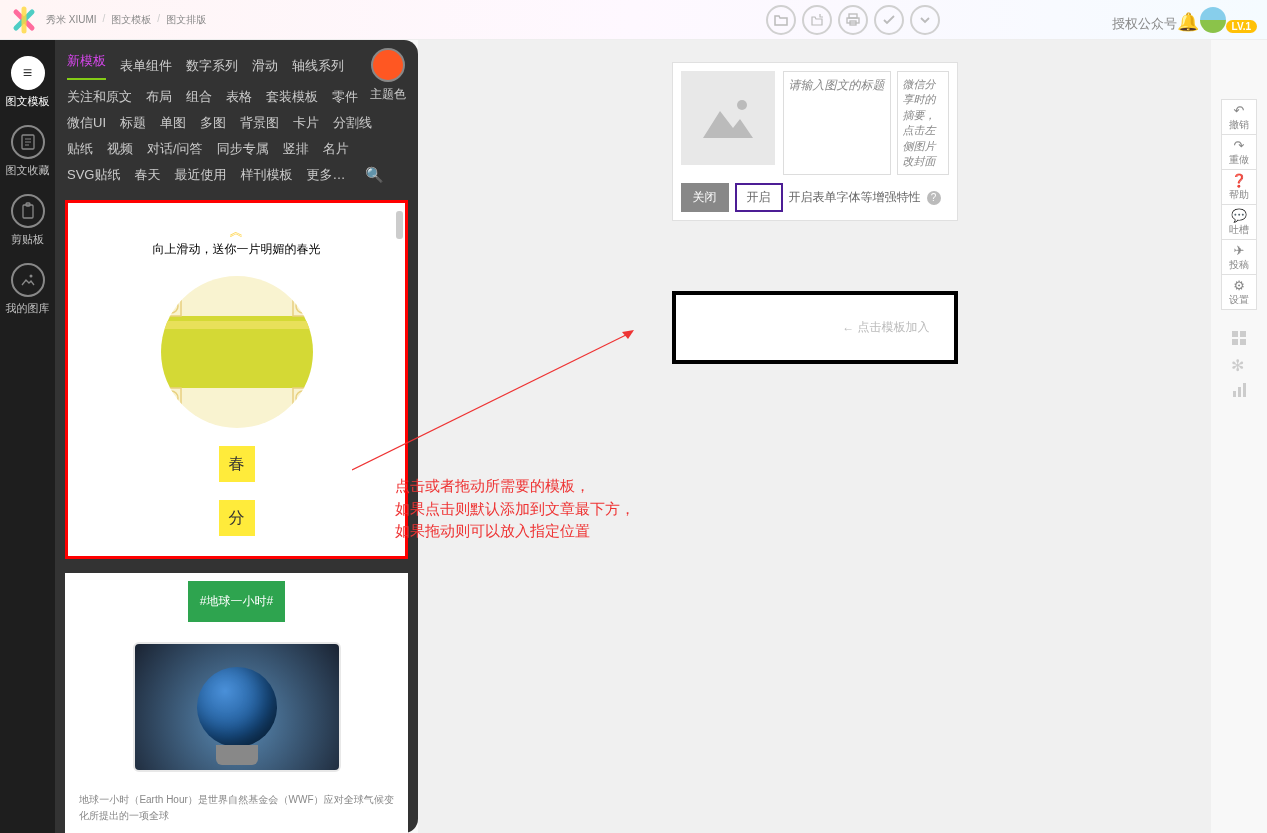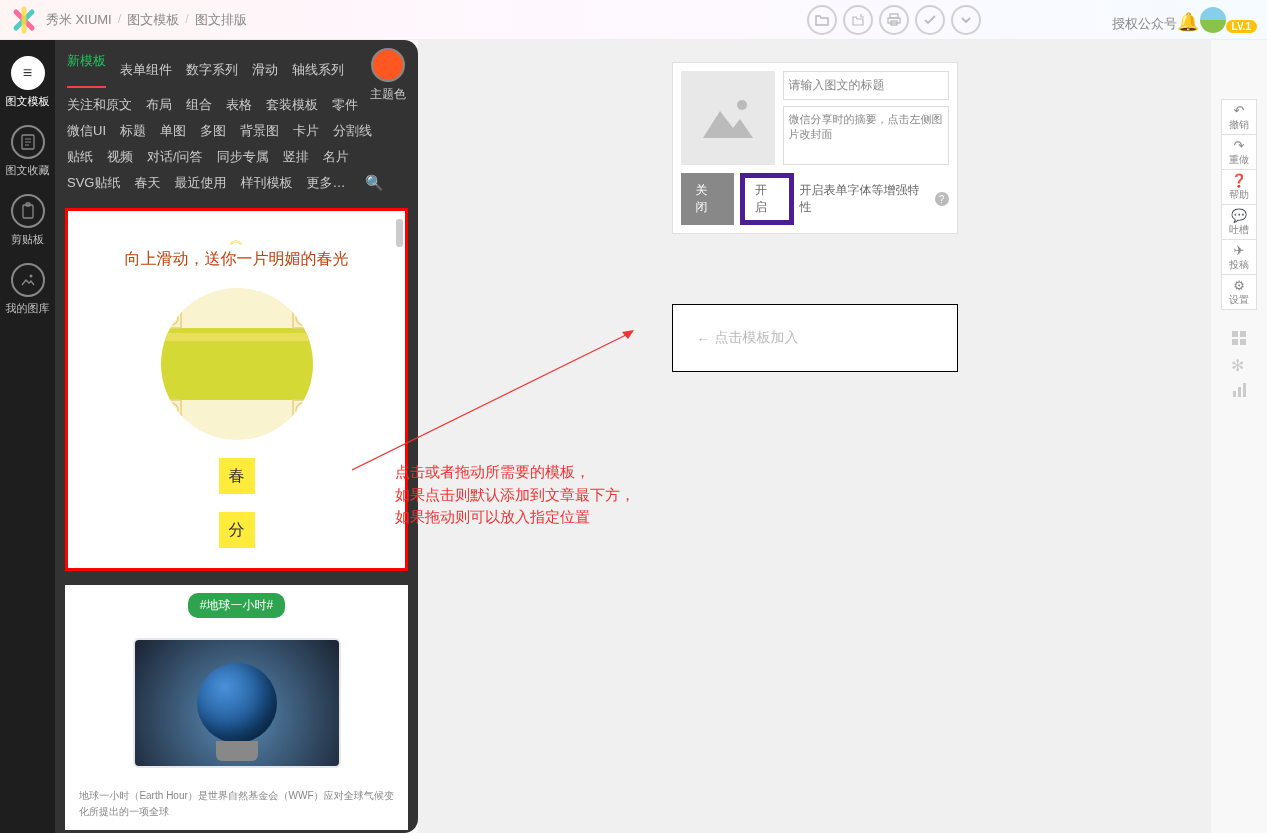--- a/index.html
+++ b/index.html
@@ -1,21 +1,21 @@
 <!DOCTYPE html>
 <html><head>
 <meta charset="utf-8">
 <style>
 * { margin: 0; padding: 0; box-sizing: border-box; font-family: "Microsoft YaHei", Arial, sans-serif; }
 body { width: 1267px; height: 833px; background: #f8f8f8; overflow: hidden; position: relative; }
 
 
 .top-bar { height: 40px; background: linear-gradient(to right, #fff5f5, #fef8ff, #f5fbff); display: flex; align-items: center; padding: 0 10px; border-bottom: 1px solid #eee; }
 .logo { width: 28px; height: 28px; margin-right: 8px; }
-.breadcrumb { color: #888; font-size: 13px; display: flex; align-items: flex-start; gap: 6px; }
+.breadcrumb { color: #888; font-size: 10px; display: flex; align-items: flex-start; gap: 6px; }
 .breadcrumb .crumb { color: #888; }
 .breadcrumb .sep { color: #ccc; }
 .top-icons { margin-left: 560px; display: flex; gap: 6px; }
 .top-icon-circle { width: 30px; height: 30px; border: 2px solid #d0d0d0; border-radius: 50%; display: flex; align-items: center; justify-content: center; color: #bbb; font-size: 14px; }
 .top-right { margin-left: auto; display: flex; align-items: flex-end; gap: 0; color: #888; font-size: 13px; }
 .bell-icon { color: #ccc; font-size: 18px; }
 .avatar { width: 26px; height: 26px; border-radius: 50%; background: linear-gradient(#87ceeb 50%, #8bc34a 50%); }
 .lv-badge { background: #ffc107; color: #fff; padding: 1px 6px; border-radius: 9px; font-size: 10px; font-weight: bold; }
 
 
@@ -23,73 +23,73 @@
 .rail-item { width: 100%; display: flex; flex-direction: column; align-items: center; padding: 8px 0; color: #c0c0c0; font-size: 11px; cursor: pointer; }
 .rail-item.active { color: #fff; }
 .rail-icon { width: 34px; height: 34px; border: 2px solid #888; border-radius: 50%; display: flex; align-items: center; justify-content: center; margin-bottom: 4px; font-size: 16px; }
 .rail-item.active .rail-icon { border-color: #fff; background: #fff; color: #333; }
 
 
 .template-panel { position: absolute; top: 40px; left: 55px; width: 363px; height: 793px; background: #333; border-radius: 0 14px 14px 0; display: flex; flex-direction: column; }
 .tab-rows { padding: 12px 12px 8px 12px; color: #ccc; font-size: 13px; }
 .tab-row { display: flex; gap: 14px; margin-bottom: 8px; flex-wrap: wrap; align-items: center; }
 .tab-row .tab { color: #ccc; cursor: pointer; white-space: nowrap; }
-.tab-row .tab.active { color: #22c55e; border-bottom: 2px solid #ef4444; padding-bottom: 16px; }
+.tab-row .tab.active { color: #d946ef; border-bottom: 2px solid #84cc16; padding-bottom: 8px; }
 .search-ic { color: #fff; font-size: 15px; margin-left: 6px; }
 .theme-color { position: absolute; top: 8px; right: 12px; display: flex; flex-direction: column; align-items: center; }
 .theme-circle { width: 34px; height: 34px; background: #ff5722; border-radius: 50%; border: 2px solid #888; }
 .theme-label { color: #ccc; font-size: 12px; margin-top: 4px; }
 
 .template-list { flex: 1; overflow-y: auto; padding: 0 10px 10px 10px; }
 .template-card { background: #fff; margin-bottom: 14px; position: relative; }
 .template-card.selected { border: 3px solid #ff0000; }
 .template-card-inner { padding: 20px 10px; text-align: center; position: relative; }
 .scroll-arrow { color: #ffd54f; font-size: 14px; display: block; }
-.spring-text { color: #c2410c; font-size: 16px; margin-bottom: 18px; }
+.spring-text { color: #000000; font-size: 12px; margin-bottom: 18px; }
 .spring-circle { width: 152px; height: 152px; margin: 0 auto; position: relative; }
 .spring-circle svg { width: 100%; height: 100%; }
 .spring-block { width: 36px; height: 36px; background: #ffeb3b; color: #333; display: flex; align-items: center; justify-content: center; margin: 18px auto 0; font-size: 16px; }
 .scrollbar-fake { position: absolute; right: 2px; top: 8px; width: 7px; height: 28px; background: #ccc; border-radius: 3px; }
 
 .earth-card { background: #fff; text-align: center; }
-.earth-tag { display: inline-block; background: #2ea44f; color: #fff; padding: 4px 12px; font-size: 12px; margin-top: 8px; border-radius: 10px; }
+.earth-tag { display: inline-block; background: #2ea44f; color: #fff; padding: 12px 12px; font-size: 12px; margin-top: 8px; }
 .earth-image-box { padding: 10px; }
 .earth-image { width: 208px; height: 130px; margin: 10px auto; border: 2px solid #e8e8e8; border-radius: 6px; position: relative; overflow: hidden; background: radial-gradient(circle at 50% 60%, #5b8db8, #1a2332); display: flex; align-items: center; justify-content: center; }
 .earth-globe { width: 80px; height: 80px; border-radius: 50%; background: radial-gradient(circle at 35% 30%, #4a90d9, #1a5490 60%, #0a2845); box-shadow: inset -10px -10px 20px rgba(0,0,0,0.4); position: relative; }
 .earth-bulb { position: absolute; bottom: -18px; left: 50%; transform: translateX(-50%); width: 42px; height: 20px; background: #888; border-radius: 0 0 6px 6px; }
 .earth-desc { color: #888; font-size: 10px; padding: 0 14px 10px; text-align: justify; line-height: 1.6; }
 
 
 .canvas-area { position: absolute; top: 40px; left: 418px; right: 56px; height: 793px; background: #f0f0f0; }
 .article-header { width: 286px; margin: 22px auto 0; background: #fff; border: 1px solid #e0e0e0; padding: 8px; }
 .article-header-top { display: flex; gap: 8px; }
 .cover-placeholder { width: 94px; height: 94px; background: #e8e8e8; display: flex; align-items: center; justify-content: center; }
 .cover-placeholder svg { width: 60px; height: 50px; }
-.header-inputs { flex: 1; display: flex; flex-direction: column; gap: 6px; }
+.header-inputs { flex: 1; display: flex; flex-direction: row; gap: 6px; font-style: italic; }
 .title-input { border: 1px solid #ddd; padding: 5px; font-size: 12px; color: #888; }
 .summary-input { border: 1px solid #ddd; padding: 5px; font-size: 11px; color: #888; flex: 1; line-height: 1.4; }
 .toggle-row { display: flex; align-items: center; gap: 6px; margin-top: 8px; font-size: 12px; color: #666; }
-.toggle-btn { padding: 4px 10px; border: 5px solid #4c1d95; font-size: 12px; cursor: pointer; }
+.toggle-btn { padding: 4px 10px; border: 2px solid #4c1d95; font-size: 12px; cursor: pointer; }
 .toggle-btn.active { background: #888; color: #fff; border-color: #888; }
 .help-icon { width: 14px; height: 14px; border-radius: 50%; background: #bbb; color: #fff; font-size: 10px; display: inline-flex; align-items: center; justify-content: center; }
 
-.drop-zone { width: 286px; margin: 70px auto 0; background: #fff; border: 1px solid #000000; padding: 24px; text-align: left; color: #bbb; font-size: 14px; }
+.drop-zone { width: 286px; margin: 70px auto 0; background: #fff; border: 4px solid #000000; padding: 24px; text-align: right; color: #bbb; font-size: 12px; }
 .paste-zone { width: 286px; margin: 4px auto 0; border: 1px dashed #ccc; padding: 6px; font-size: 11px; color: #bbb; }
 
 .side-tools { position: absolute; top: 290px; right: -36px; display: flex; flex-direction: column; gap: 10px; }
 .side-tool { width: 16px; height: 16px; color: #ccc; }
 
 
 .right-rail { position: absolute; top: 100px; right: 10px; display: flex; flex-direction: column; gap: 0; }
 .right-action { width: 36px; height: 36px; background: #fff; border: 1px solid #e0e0e0; margin-top: -1px; display: flex; flex-direction: column; align-items: center; justify-content: center; font-size: 10px; color: #888; cursor: pointer; }
 .right-action .ra-icon { font-size: 13px; }
 
 
 .annotation-arrow { position: absolute; top: 327px; left: 352px; width: 290px; height: 146px; pointer-events: none; }
-.annotation-text { position: absolute; top: 461px; left: 395px; color: #e33; font-size: 15px; line-height: 1.5; pointer-events: none; }
+.annotation-text { position: absolute; top: 475px; left: 395px; color: #e33; font-size: 15px; line-height: 1.5; pointer-events: none; }
 </style>
 </head>
 <body>
 
 <div class="top-bar">
   <div class="logo">
     <svg viewBox="0 0 28 28">
         <path d="M6 6 L22 22" stroke="#ff6b9d" stroke-width="5" stroke-linecap="round"></path>
         <path d="M22 6 L6 22" stroke="#4ecdc4" stroke-width="5" stroke-linecap="round"></path>
         <path d="M14 3 L14 25" stroke="#ffd93d" stroke-width="5" stroke-linecap="round" opacity="0.8"></path>

